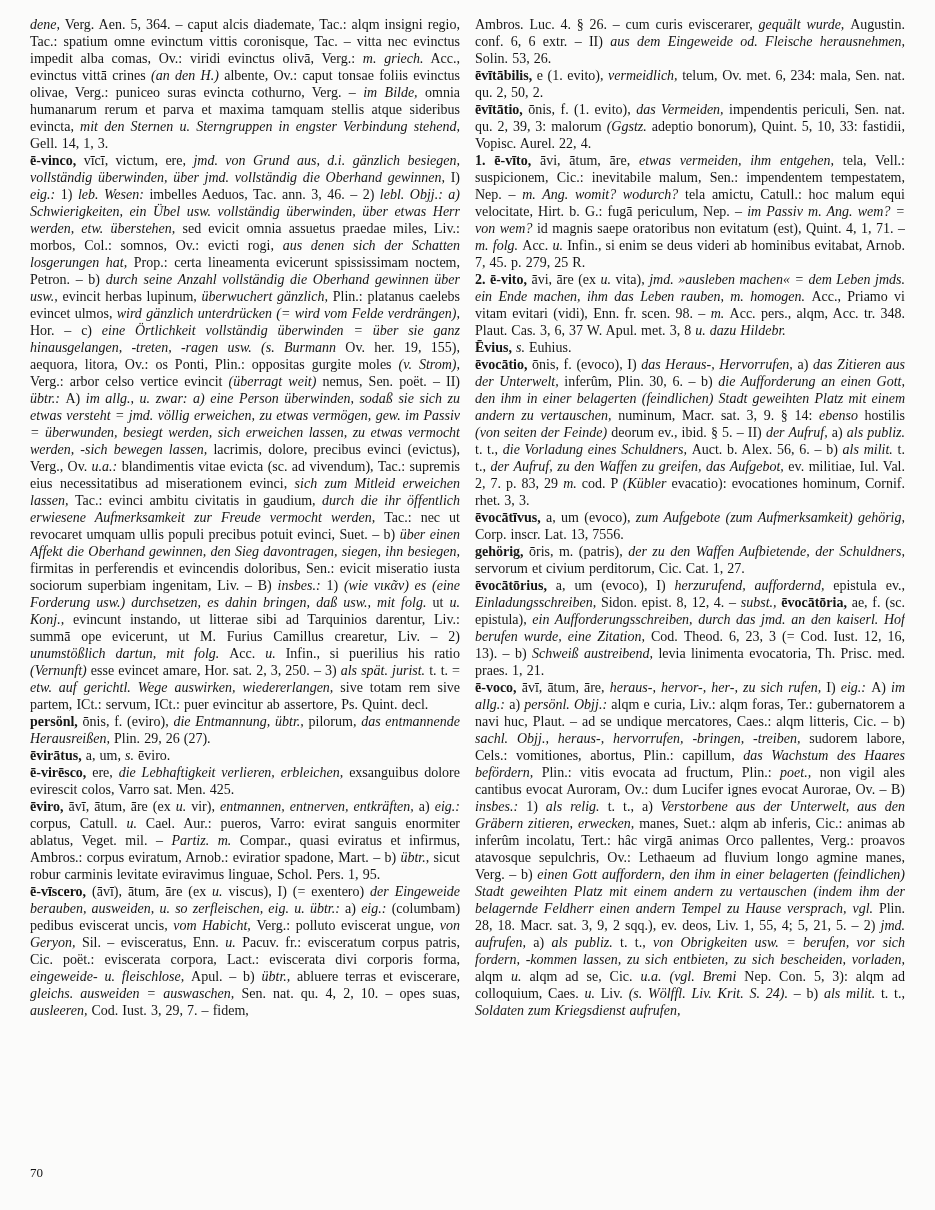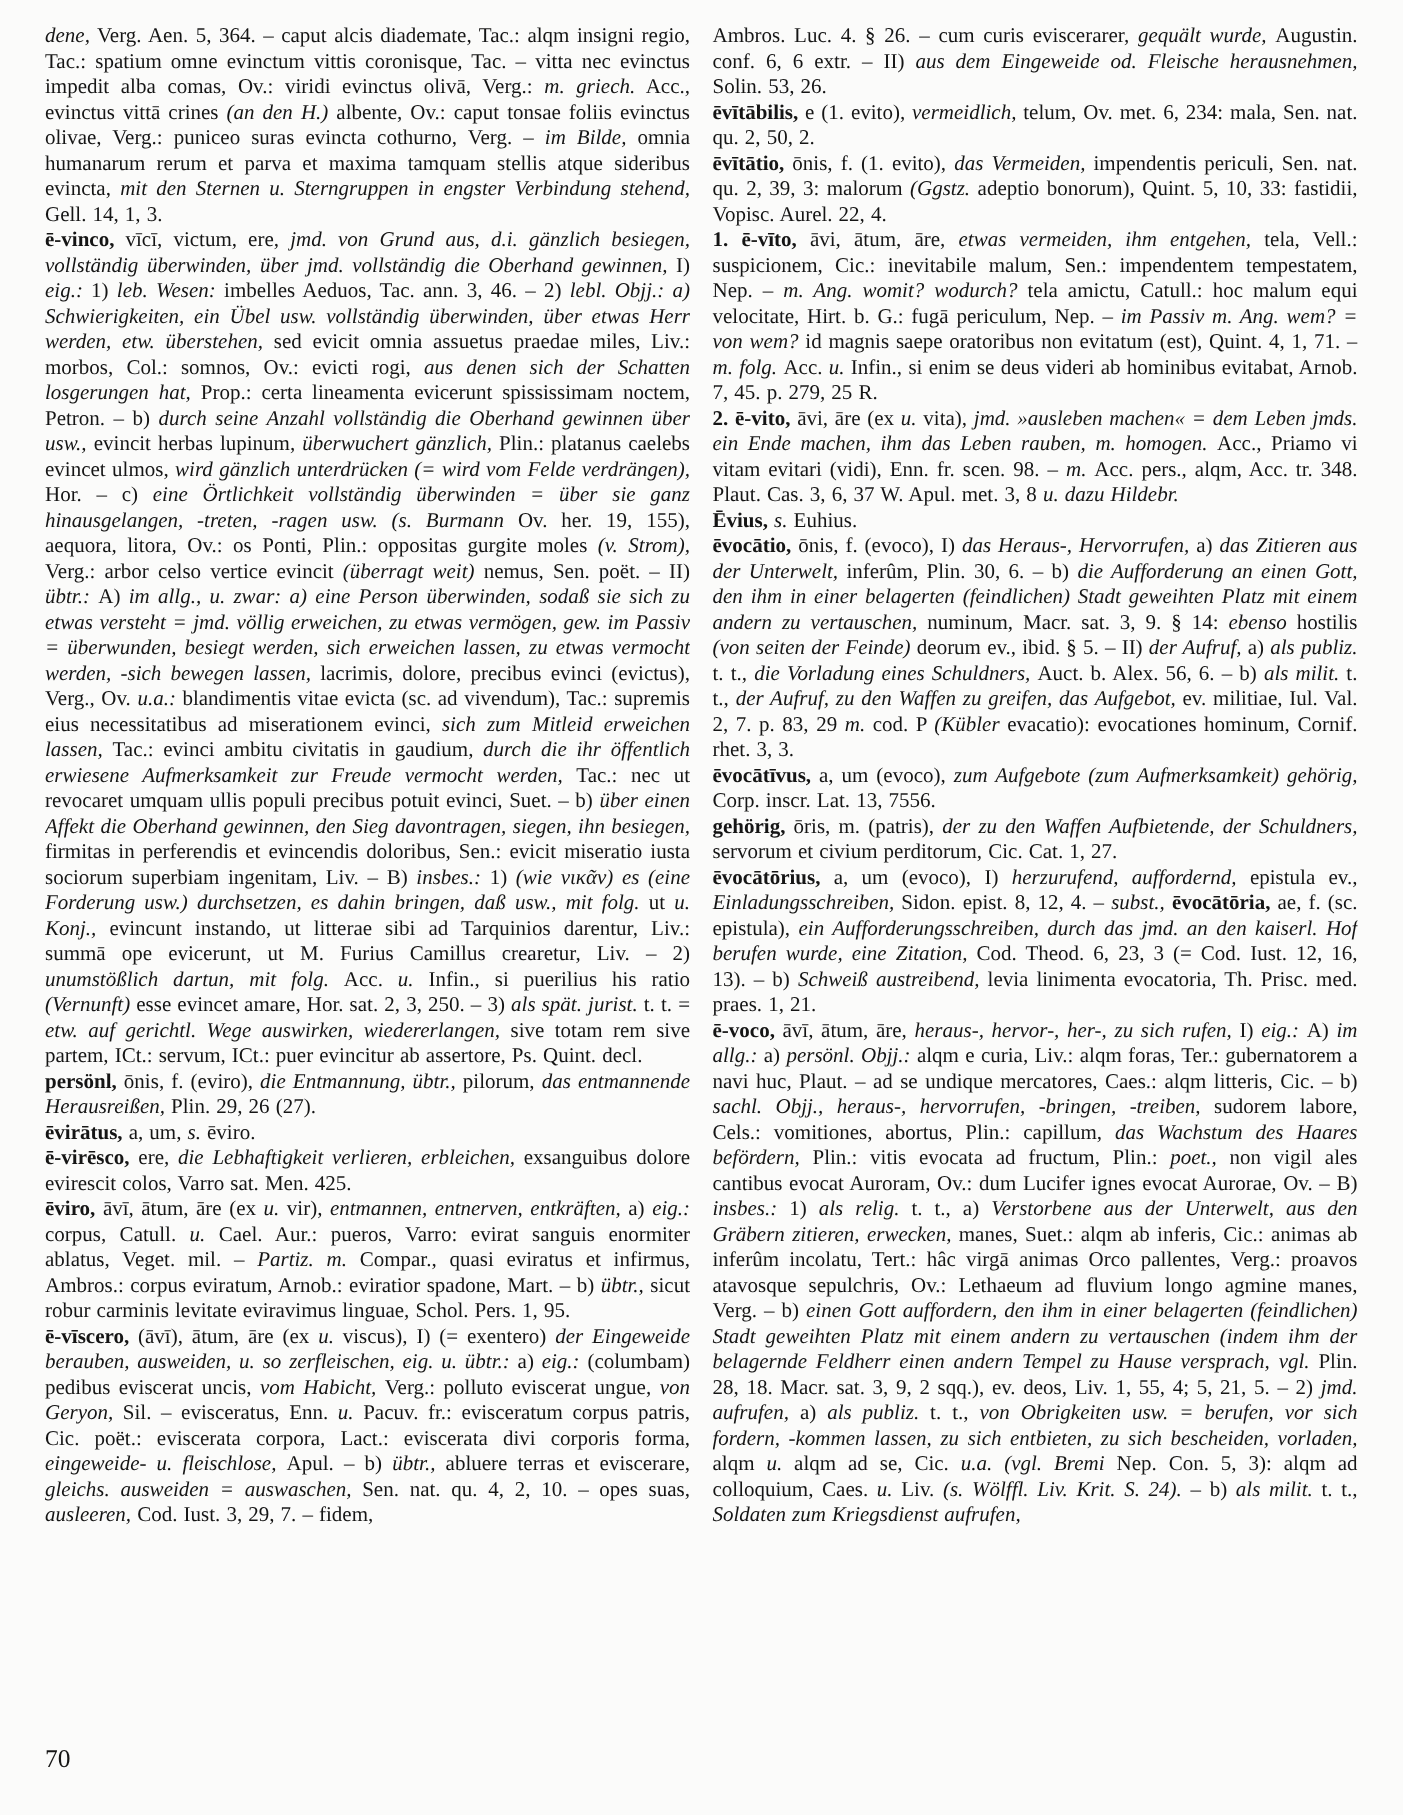--- a/index.html
+++ b/index.html
@@ -32,21 +32,21 @@
     text-align: justify;
     word-spacing: 0.04em;
   }
   .seg-r { font-style: normal; font-weight: normal; }
   .seg-i { font-style: italic; font-weight: normal; }
   .seg-b { font-style: normal; font-weight: bold; }
   .seg-bi { font-style: italic; font-weight: normal; }
   .page-number {
     position: absolute;
     left: 30px; top: 1164px;
-    font-size: 17px;
+    font-size: 13px;
     font-family: Liberation Serif, serif;
   }
 </style>
 </head>
 <body>
 
 <div class="page">
   <div class="columns">
     <div class="column">
         <p class="entry"><span class="seg-i">dene,</span><span class="seg-r"> Verg. Aen. 5, 364. – caput alcis diademate, Tac.: alqm insigni regio, Tac.: spatium omne evinctum vittis coronisque, Tac. – vitta nec evinctus impedit alba comas, Ov.: viridi evinctus olivā, Verg.: </span><span class="seg-i">m. griech.</span><span class="seg-r"> Acc., evinctus vittā crines </span><span class="seg-i">(an den H.)</span><span class="seg-r"> albente, Ov.: caput tonsae foliis evinctus olivae, Verg.: puniceo suras evincta cothurno, Verg. – </span><span class="seg-i">im Bilde,</span><span class="seg-r"> omnia humanarum rerum et parva et maxima tamquam stellis atque sideribus evincta, </span><span class="seg-i">mit den Sternen u. Sterngruppen in engster Verbindung stehend,</span><span class="seg-r"> Gell. 14, 1, 3.</span></p>

